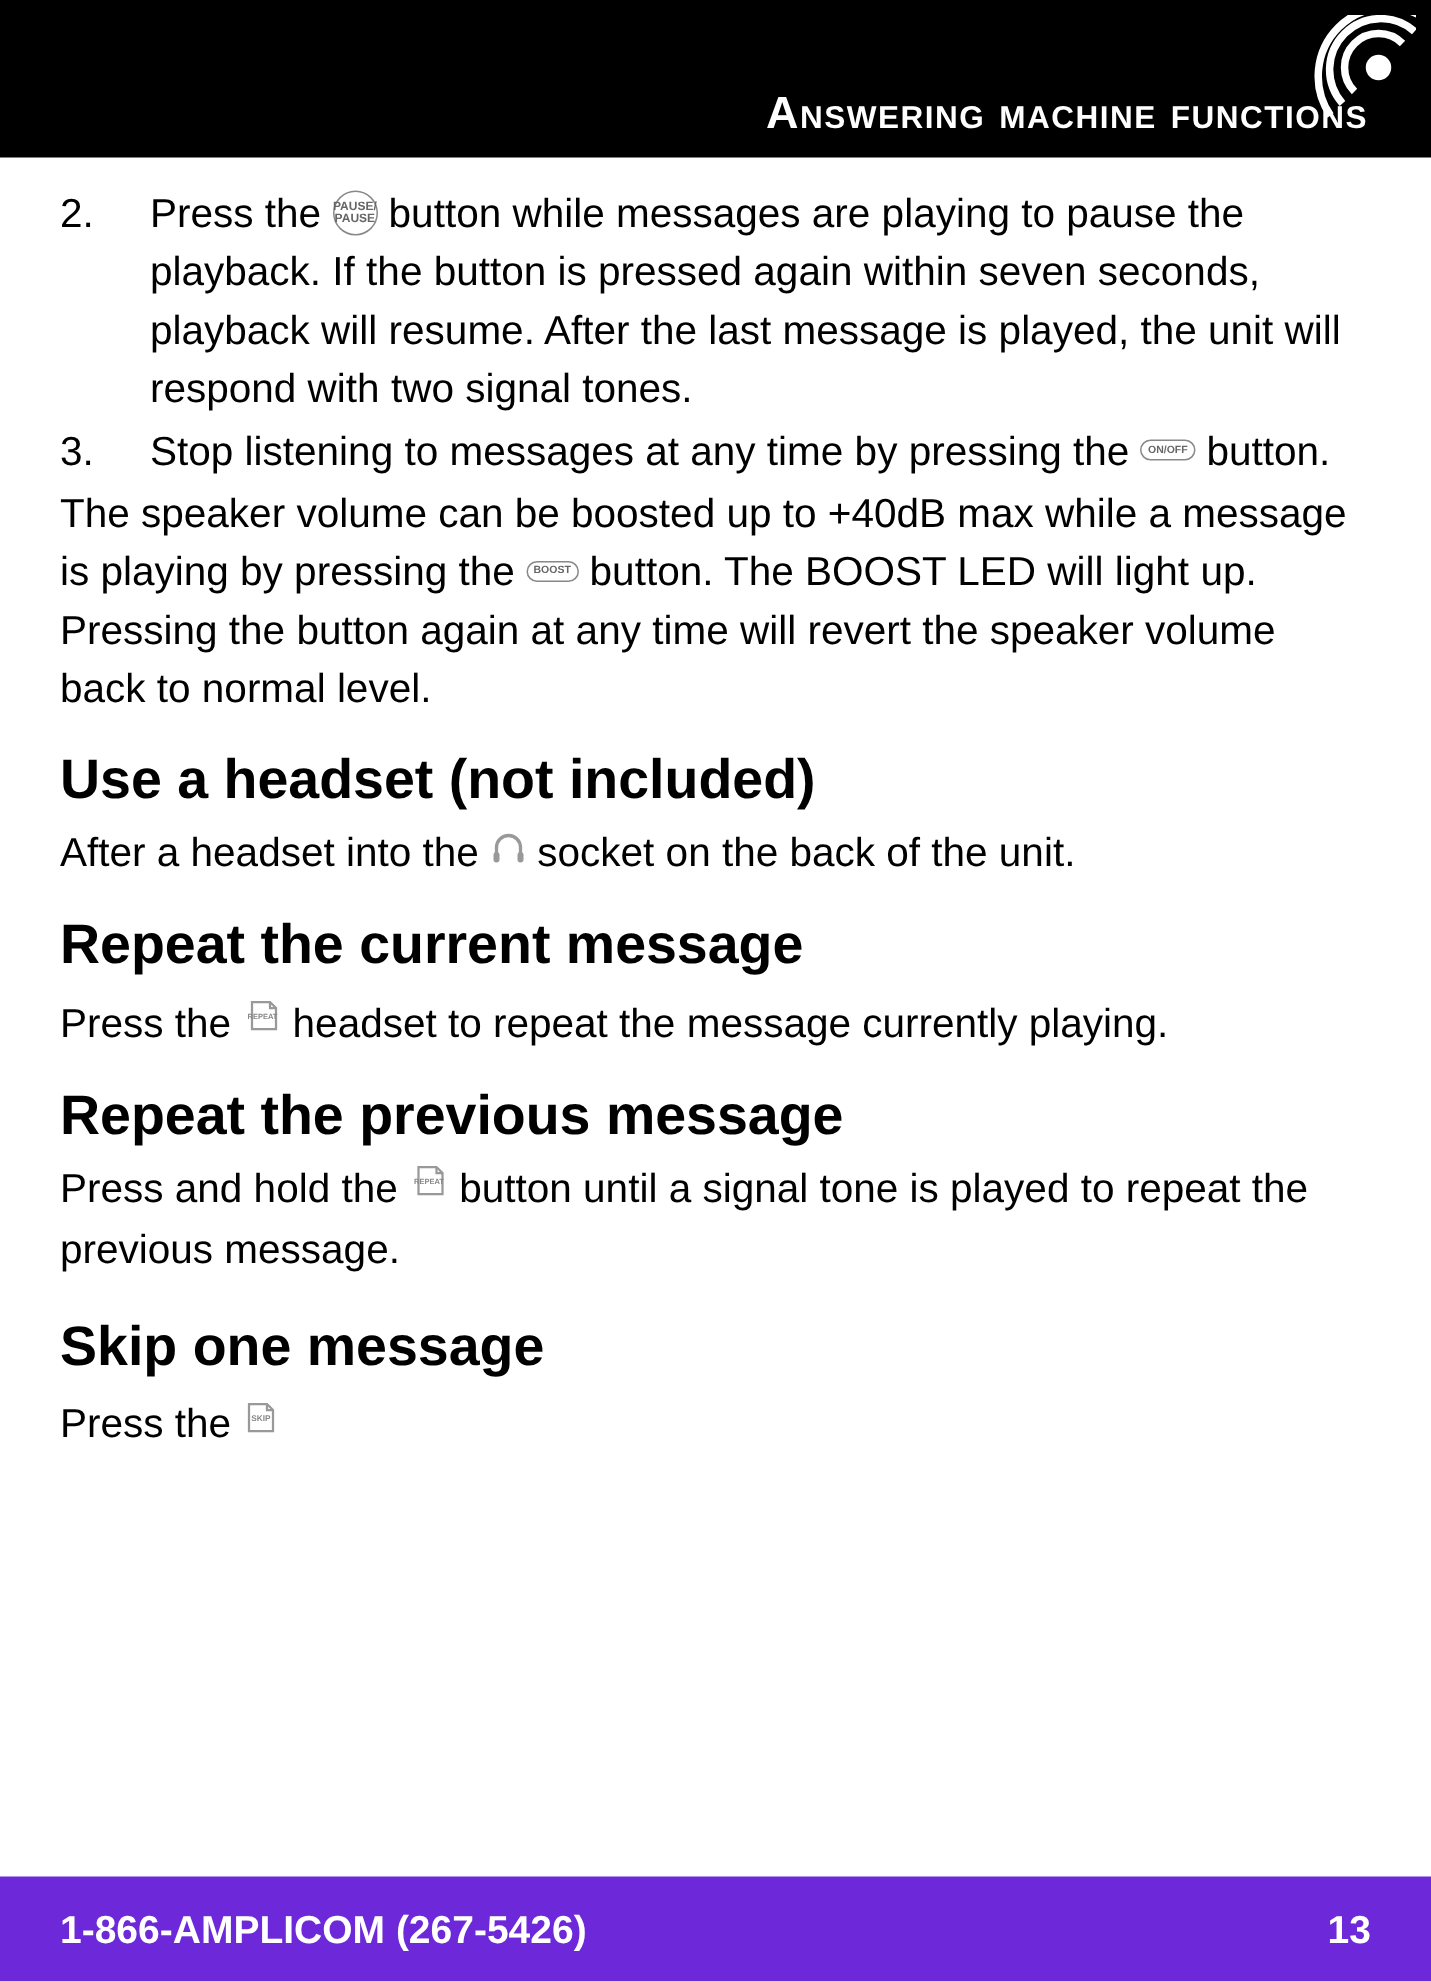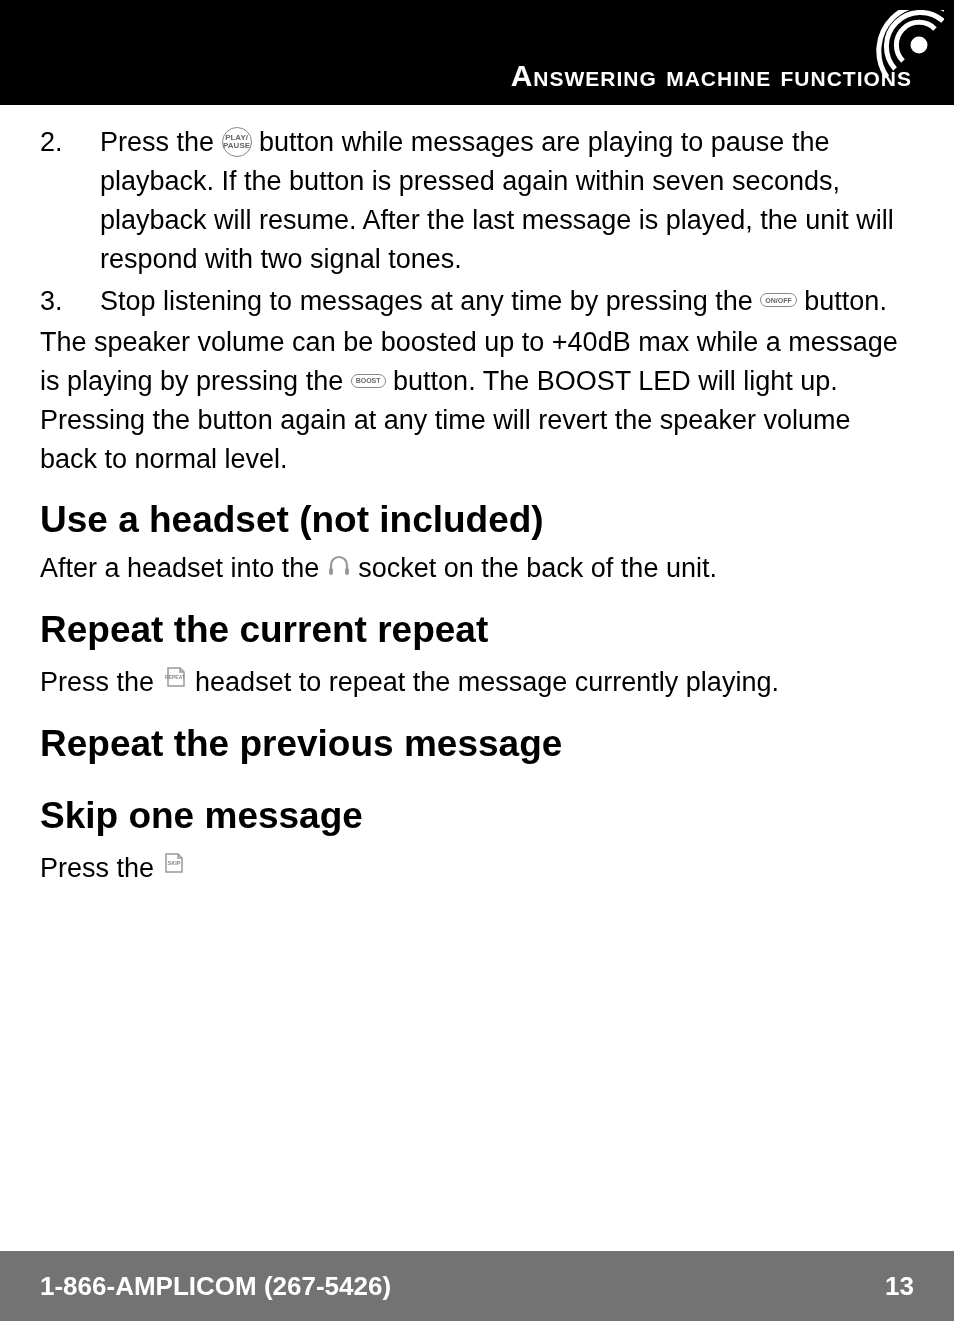--- a/index.html
+++ b/index.html
@@ -86,21 +86,21 @@
     height: 30px;
     font-size: 8px;
     flex-direction: column;
     padding: 0;
   }
   .footer {
     position: absolute;
     bottom: 0;
     left: 0;
     right: 0;
-    background: #737373;
+    background: #6d28d9;
     color: #fff;
     height: 70px;
     display: flex;
     align-items: center;
     justify-content: space-between;
     padding: 0 40px;
     font-weight: bold;
     font-size: 26px;
   }
   .section-p { margin-top: 6px; }
@@ -120,21 +120,21 @@
     </svg>
   </span>
   <span class="header-title">Answering machine functions</span>
 </div>
 
 <div class="content">
 
   <div class="list-item">
     <div class="list-num">2.</div>
     <div class="list-body">
-      <span>Press the </span><span class="inline-icon pill pill-round" style="white-space:pre; text-align:center;">PLAY/
+      <span>Press the </span><span class="inline-icon pill pill-round" style="white-space:pre; text-align:center;">PAUSE/
 PAUSE</span><span> button while messages are playing to pause the playback. If the button is pressed again within seven seconds, playback will resume. After the last message is played, the unit will respond with two signal tones.</span>
     </div>
   </div>
 
   <div class="list-item">
     <div class="list-num">3.</div>
     <div class="list-body">
       <span>Stop listening to messages at any time by pressing the </span><span class="inline-icon pill">ON/OFF</span><span> button.</span>
     </div>
   </div>
@@ -145,30 +145,37 @@
 
   <h2>Use a headset (not included)</h2>
   <p>
     <span>After a headset into the </span><span class="inline-icon"><svg width="24" height="22" viewBox="0 0 24 22">
           <path d="M 4 16 L 4 11 A 8 8 0 0 1 20 11 L 20 16" fill="none" stroke="#999" stroke-width="2.2"></path>
           <rect x="2" y="14" width="4" height="7" rx="2" fill="#999"></rect>
           <rect x="18" y="14" width="4" height="7" rx="2" fill="#999"></rect>
         </svg></span><span> socket on the back of the unit.</span>
   </p>
 
-  <h2>Repeat the current repeat</h2>
+  <h2>Repeat the current message</h2>
   <p class="section-p">
     <span>Press the </span><span class="inline-icon"><svg width="26" height="26" viewBox="0 0 26 26">
           <path d="M 6 4 L 6 22 L 22 22 L 22 8 L 18 4 Z" fill="none" stroke="#999" stroke-width="1.5"></path>
           <path d="M 18 4 L 18 8 L 22 8" fill="none" stroke="#999" stroke-width="1.5"></path>
           <text x="13" y="15" font-size="5" fill="#888" text-anchor="middle" font-weight="bold">REPEAT</text>
         </svg></span><span> headset to repeat the message currently playing.</span>
   </p>
 
   <h2>Repeat the previous message</h2>
+  <p>
+    <span>Press and hold the </span><span class="inline-icon"><svg width="26" height="26" viewBox="0 0 26 26">
+          <path d="M 6 4 L 6 22 L 22 22 L 22 8 L 18 4 Z" fill="none" stroke="#999" stroke-width="1.5"></path>
+          <path d="M 18 4 L 18 8 L 22 8" fill="none" stroke="#999" stroke-width="1.5"></path>
+          <text x="13" y="15" font-size="5" fill="#888" text-anchor="middle" font-weight="bold">REPEAT</text>
+        </svg></span><span> button until a signal tone is played to repeat the previous message.</span>
+  </p>
 
   <h2 class="tight">Skip one message</h2>
   <p class="section-p">
     <span>Press the </span><span class="inline-icon"><svg width="26" height="26" viewBox="0 0 26 26">
           <path d="M 4 4 L 4 22 L 20 22 L 20 8 L 16 4 Z" fill="none" stroke="#999" stroke-width="1.5"></path>
           <path d="M 16 4 L 16 8 L 20 8" fill="none" stroke="#999" stroke-width="1.5"></path>
           <text x="12" y="15" font-size="5.5" fill="#888" text-anchor="middle" font-weight="bold">SKIP</text>
         </svg></span>
   </p>
 

